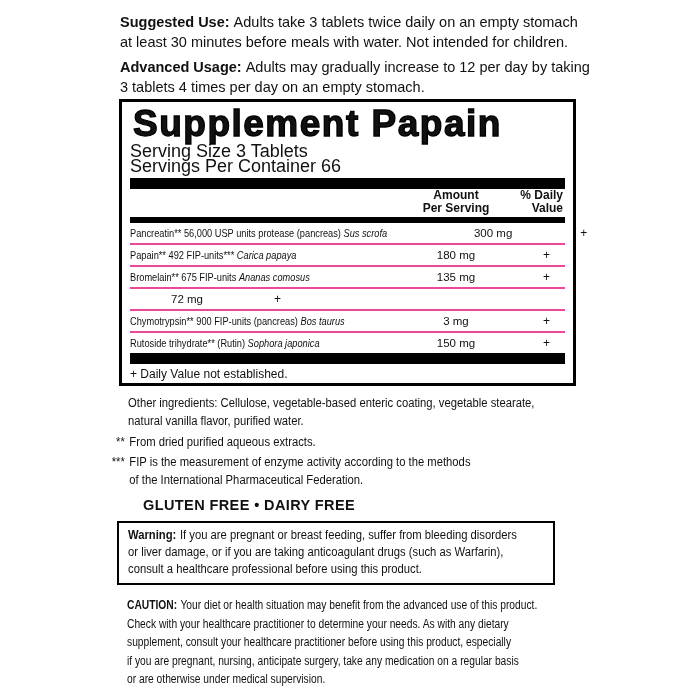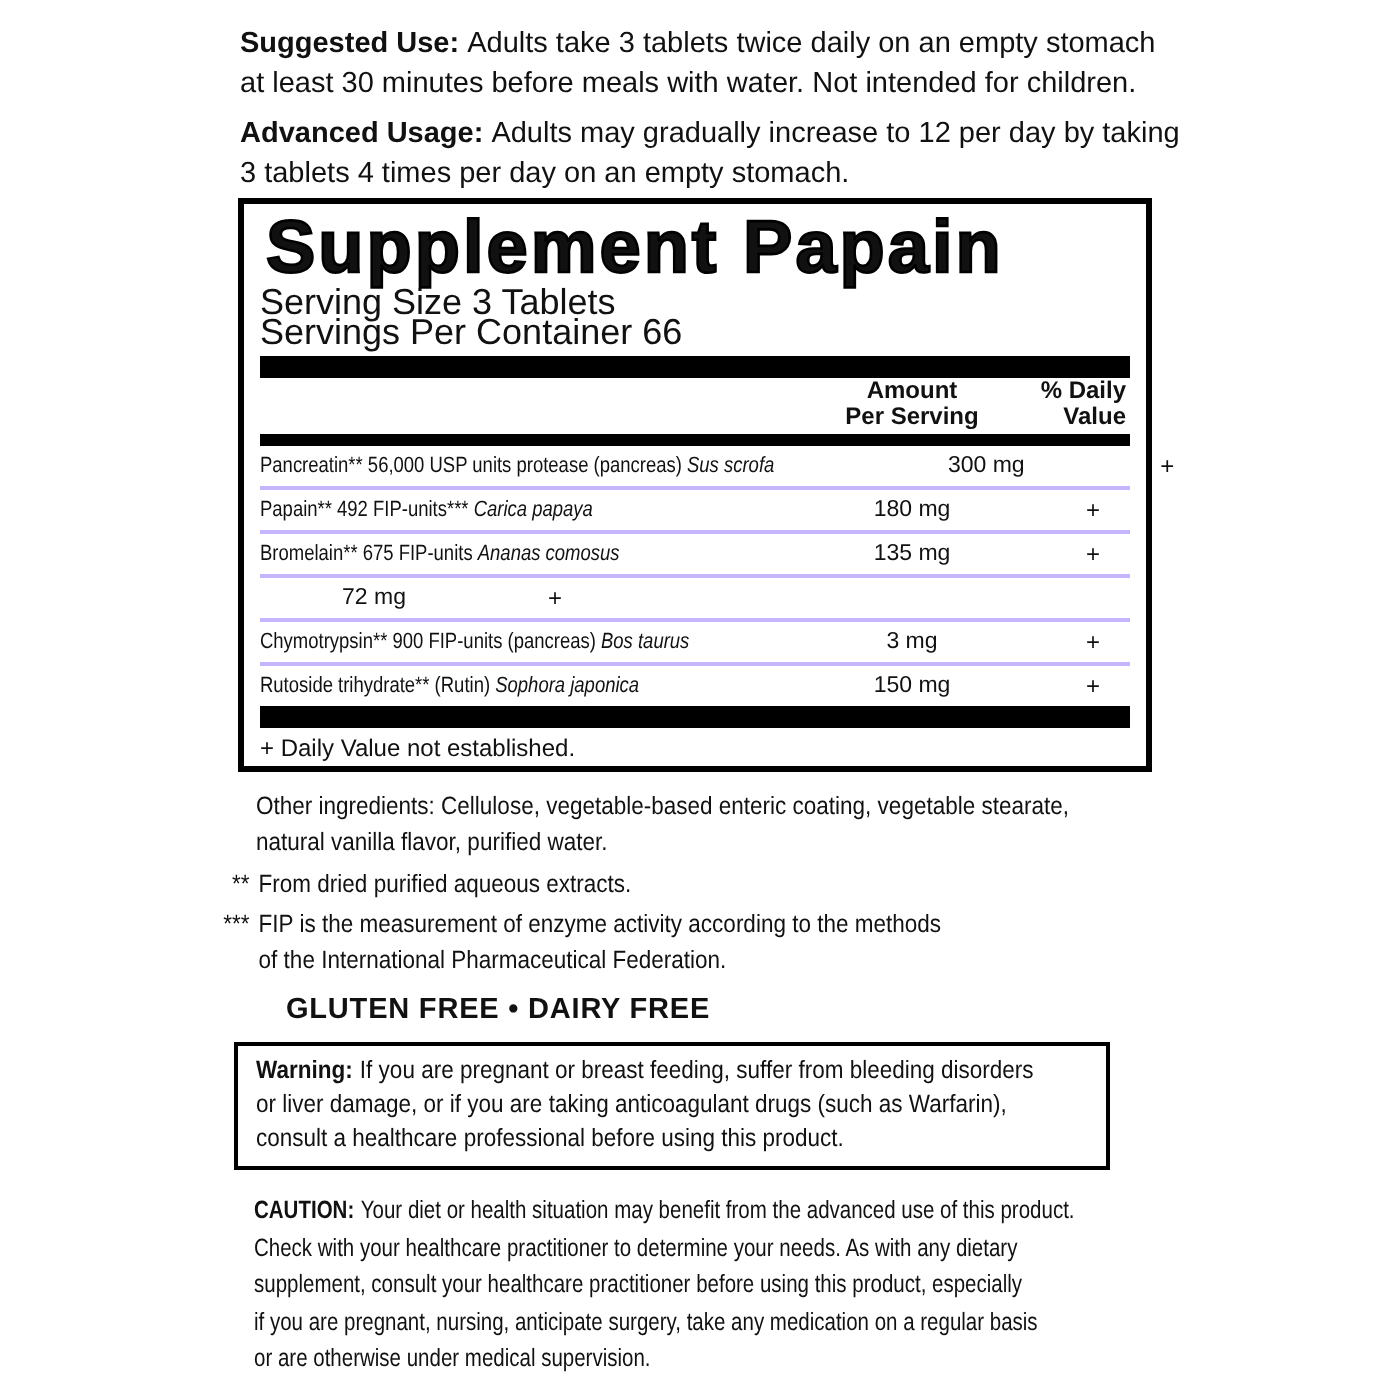--- a/index.html
+++ b/index.html
@@ -30,21 +30,21 @@
   .bar{background:#000;width:100%;}
   .bar-thick{height:11px;}
   .bar-med{height:6px;}
   .bar1{margin-top:4px;}
   .bar2{margin-top:3px;}
   .cols-header{display:flex;margin-top:0;font-weight:bold;font-size:12px;line-height:12.5px;}
   .cols-header .spacer{flex:1;}
   .col-amt{width:86px;text-align:center;flex:none;}
   .col-dv{width:66px;text-align:right;flex:none;box-sizing:border-box;padding-right:2px;}
   .rows .row{display:flex;align-items:center;height:20px;font-size:11px;}
-  .rows .row + .row{border-top:2px solid #c4b5fd;}
+  .rows .row + .row{border-top:2px solid #ec4899;}
   .row-name{flex:1;white-space:nowrap;overflow:visible;}
   .rname{display:inline-block;transform:scaleX(0.84);transform-origin:0 50%;white-space:nowrap;}
   .sp{font-style:italic;}
   .row-amt{width:86px;text-align:center;flex:none;font-size:11.5px;margin-left:14px;}
   .row-dv{width:66px;text-align:right;flex:none;box-sizing:border-box;padding-right:15px;font-size:12px;}
   .dv-note{font-size:12px;line-height:13px;margin-top:4px;}
 
   
   .condense90{transform:scaleX(0.90);transform-origin:0 0;}
   .condense82{transform:scaleX(0.82);transform-origin:0 0;}

